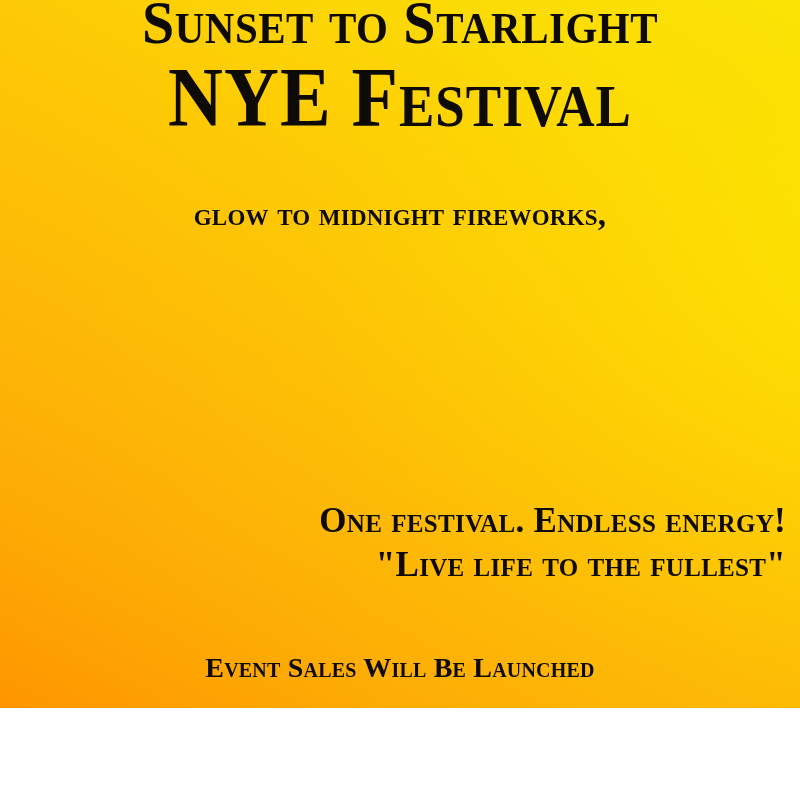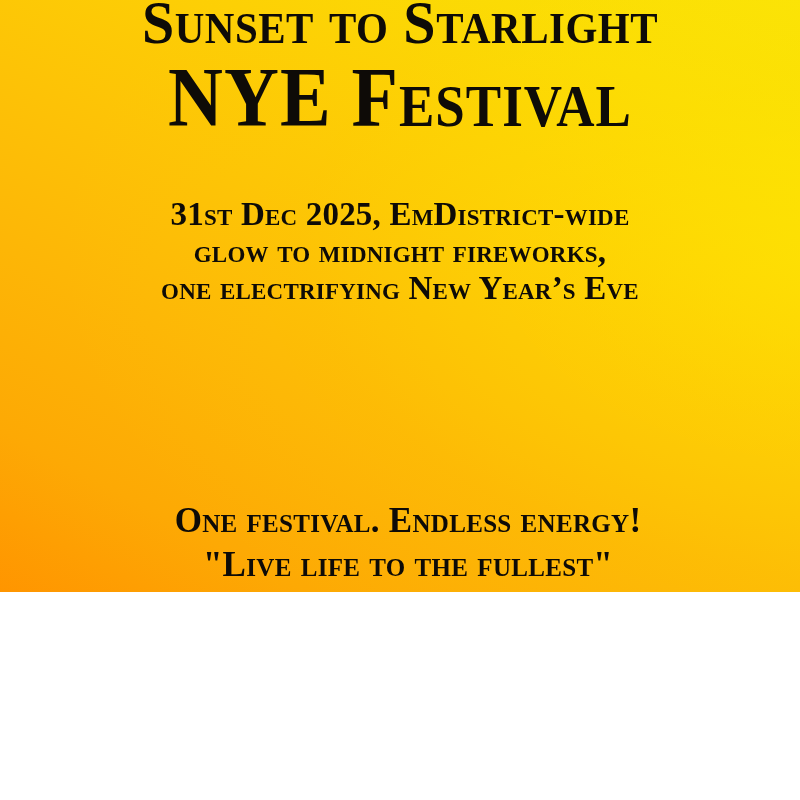--- a/index.html
+++ b/index.html
@@ -11,21 +11,21 @@
     width: 800px;
     height: 800px;
     overflow: hidden;
     font-family: "Liberation Serif", "DejaVu Serif", serif;
   }
 
   
   #poster {
     position: relative;
     width: 800px;
-    height: 592px;
+    height: 708px;
     overflow: hidden;
     
     background:
       linear-gradient(28deg,
         #FF9500 0%,
         #FDA904 16%,
         #FDB606 34%,
         #FDC306 52%,
         #FDD005 70%,
         #FBDC05 84%,
@@ -105,21 +105,21 @@
     font-weight: 700;
     white-space: nowrap;
   }
 
   
   #tagline-block {
     position: absolute;
     top: 499px;
     left: 30px;
     right: 14px;
-    text-align: center;
+    text-align: right;
   }
   #tagline-block .tag-line {
     font-size: 35px;
     line-height: 44px;
     letter-spacing: 0.3px;
     color: #0E0B07;
     font-variant: small-caps;
     font-weight: 700;
     white-space: nowrap;
   }
@@ -165,29 +165,28 @@
 
 <div id="poster">
   <div class="layer">
 
     <div id="headline-block">
       <div class="tx" id="title-line-1">Sunset to Starlight</div>
       <div class="tx" id="title-line-2">NYE Festival</div>
     </div>
 
     <div id="description-block">
-      <div class="para-line">31st Dec 2025, EmDistrict-wide</div>
       <div class="para-line">glow to midnight fireworks,</div>
-      <div class="para-line">one electrifying New Year’s Eve</div>
     </div>
 
     <div id="tagline-block">
       <div class="tag-line">One festival. Endless energy!</div>
       <div class="tag-line">"Live life to the fullest"</div>
     </div>
 
     <div id="sales-block">
+      <div class="sales-line">Event Sales Will Be Launched</div>
     </div>
 
     <div id="stay-tuned">Stay Tuned!</div>
 
   </div>
 </div>
 
 </body></html>

